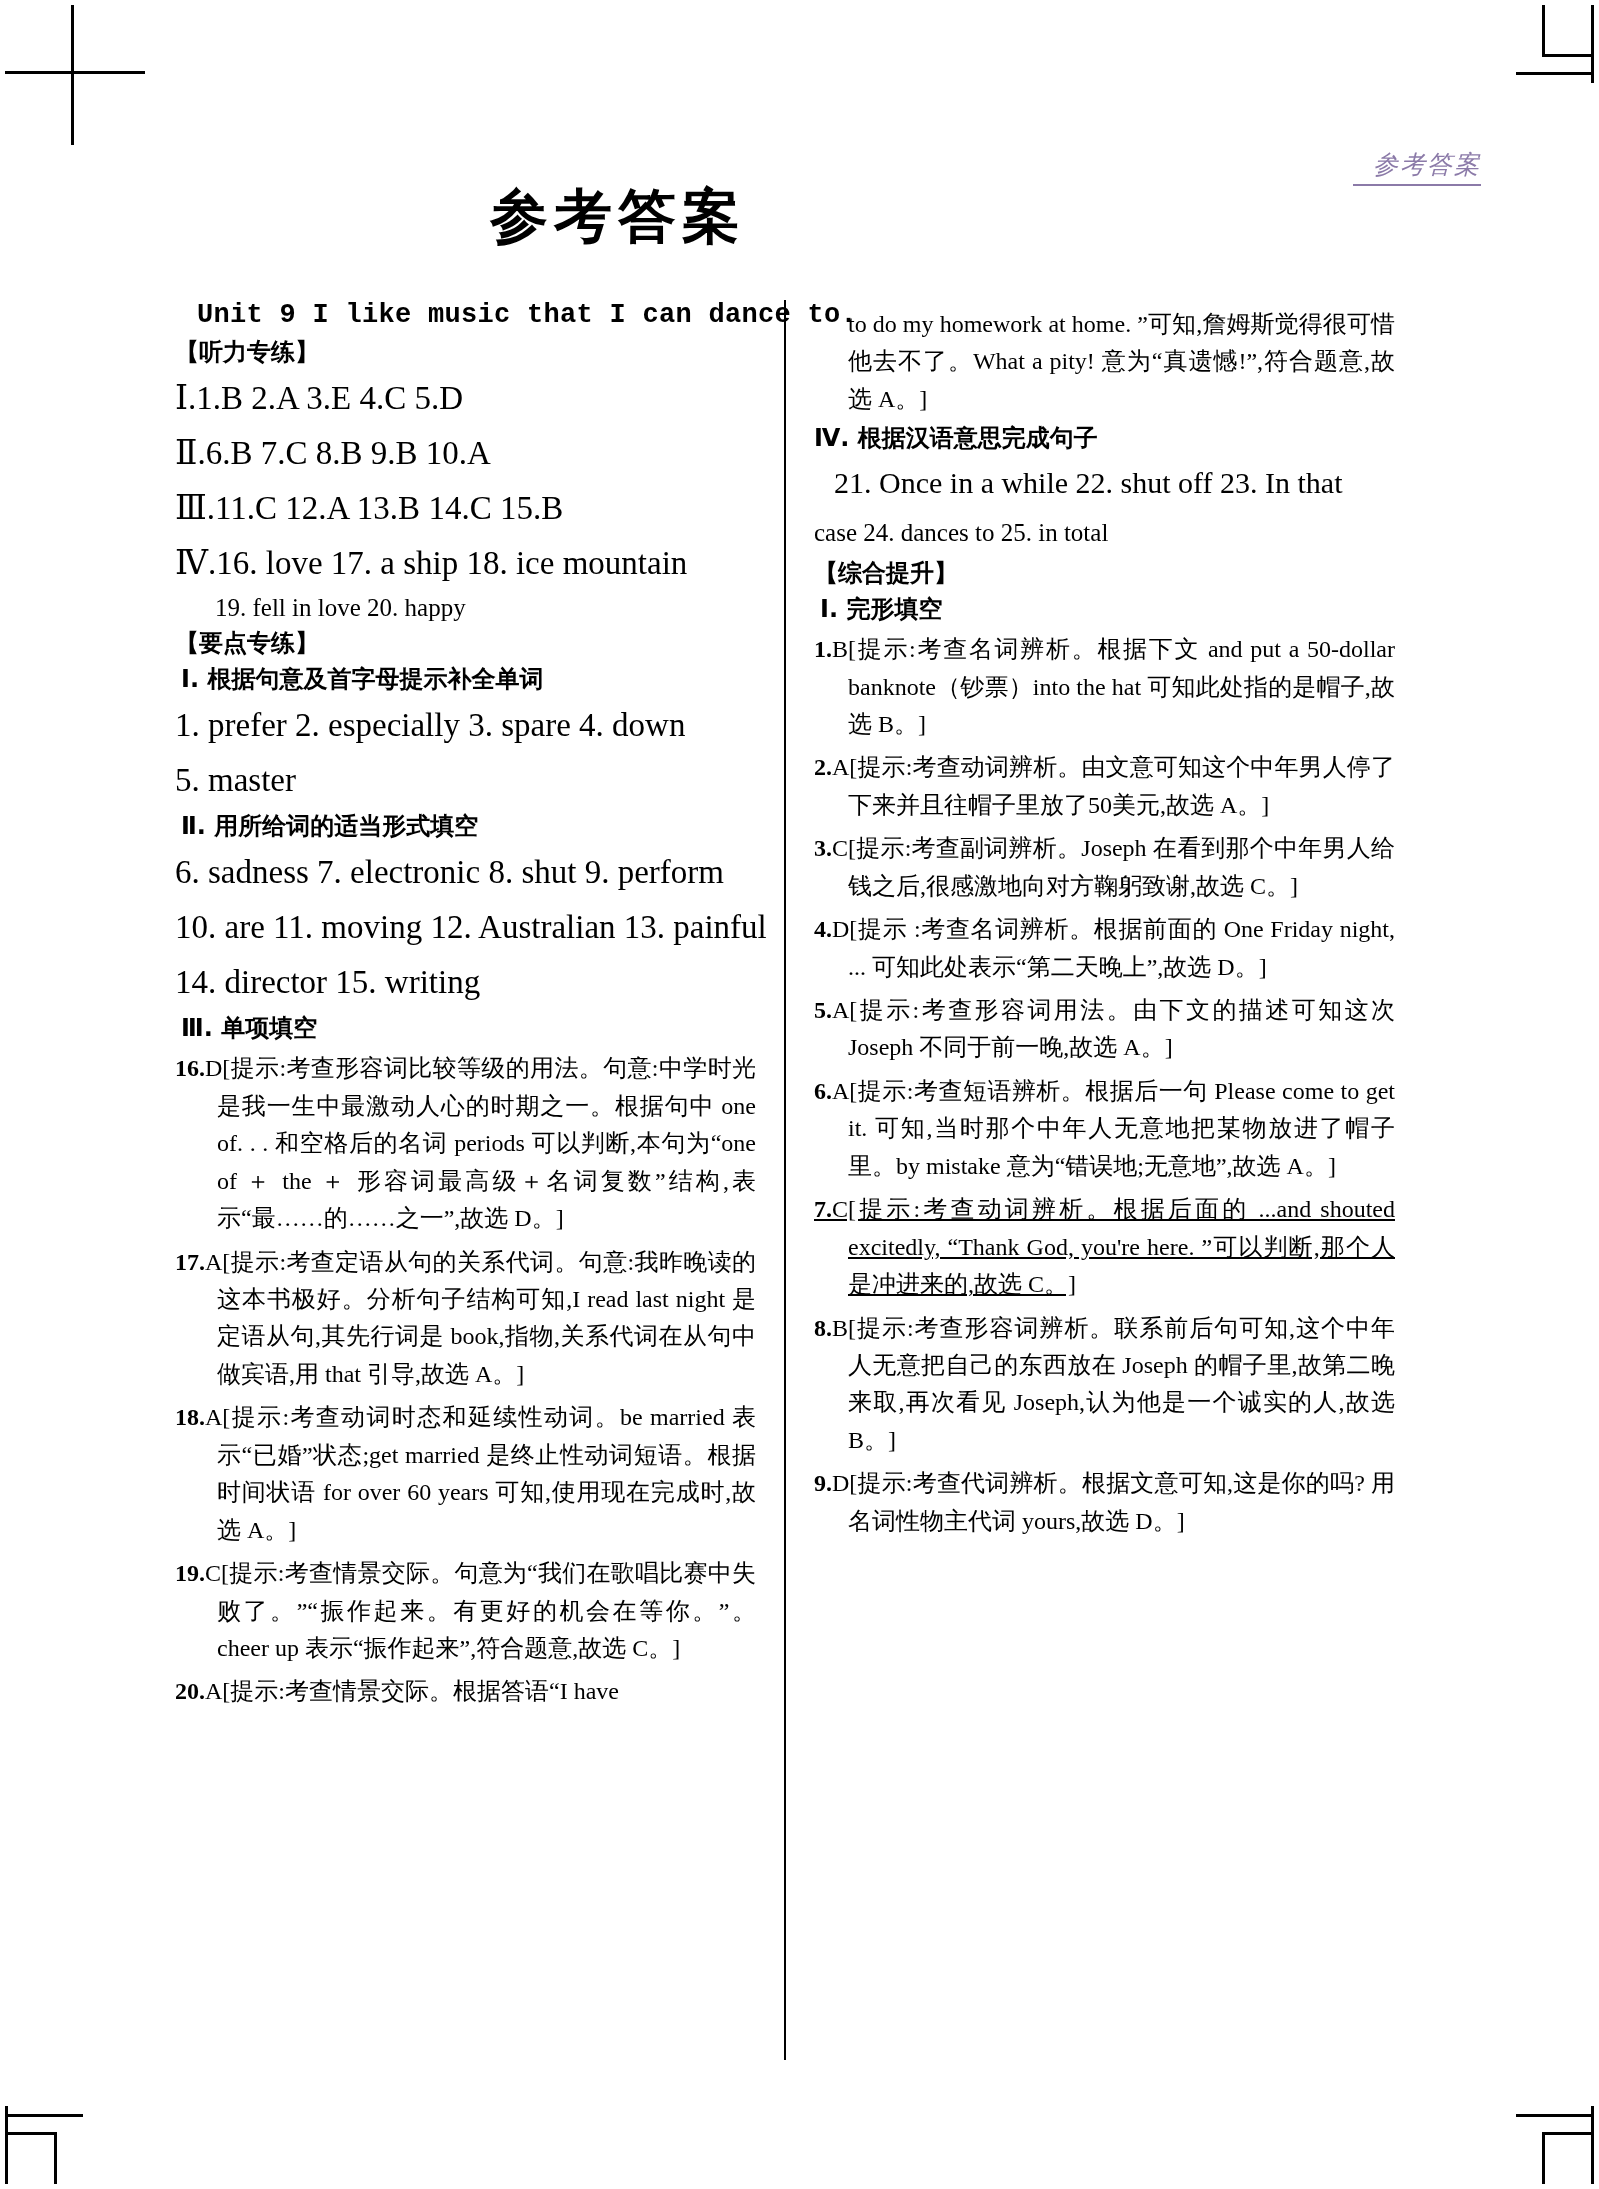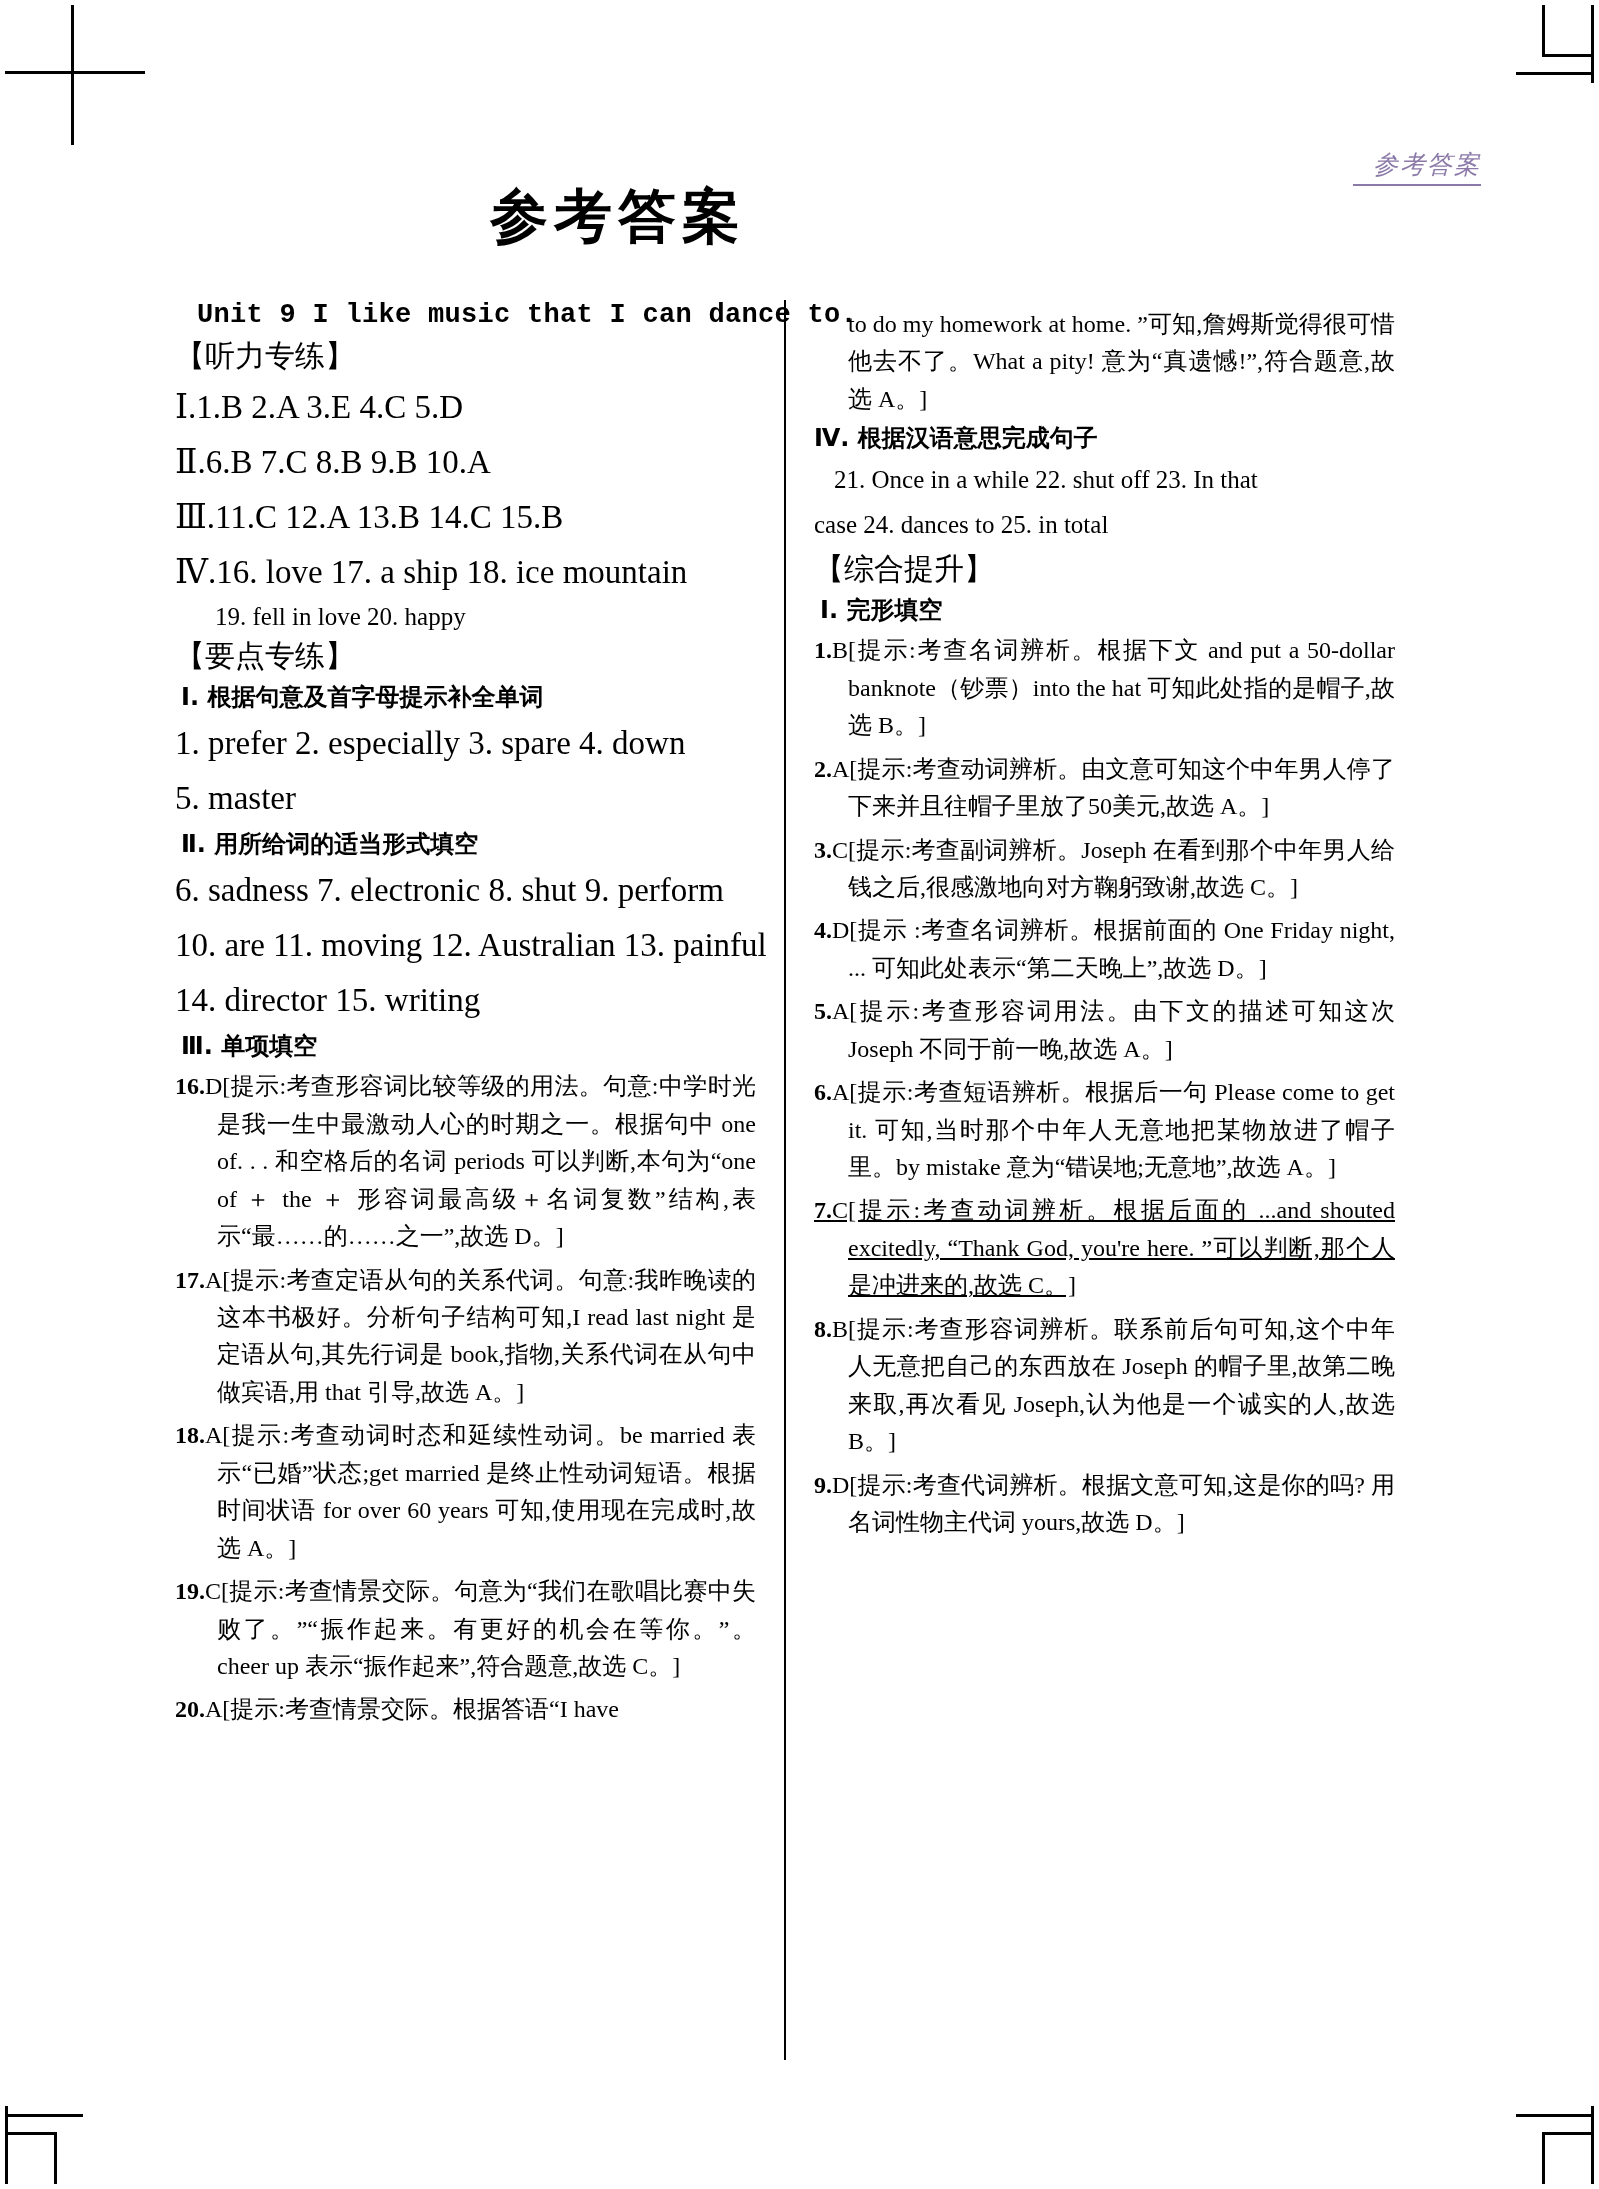--- a/index.html
+++ b/index.html
@@ -117,22 +117,22 @@
     color: #000000;
     font-family: Liberation Mono, monospace;
     font-weight: bold;
     font-size: 27px;
     margin: 0 0 6px 22px;
     white-space: nowrap;
     letter-spacing: 0.3px;
   }
   .sec-bracket {
     font-family: "DejaVu Sans", "Liberation Sans", sans-serif;
-    font-weight: normal;
-    font-size: 30px;
+    font-weight: bold;
+    font-size: 24px;
     margin: 5px 0 2px 0;
     letter-spacing: 0px;
   }
   .sec-roman {
     font-family: "DejaVu Sans", "Liberation Sans", sans-serif;
     font-weight: bold;
     font-size: 24px;
     margin: 4px 0 2px 6px;
     letter-spacing: 0px;
   }
@@ -247,21 +247,21 @@
 
     </div>
 
     <div class="divider"></div>
 
     <div class="col col-right">
 
       <div class="para">to do my homework at home. ”可知,詹姆斯觉得很可惜他去不了。What a pity!  意为“真遗憾!”,符合题意,故选 A。]</div>
 
       <div class="sec-roman" style="margin-left:-34px;">Ⅳ. 根据汉语意思完成句子</div>
-      <div class="para" style="margin-left:-14px;white-space:nowrap;font-size:25px;">21. Once in a while    22. shut off    23. In that</div>
+      <div class="para" style="margin-left:-14px;white-space:nowrap;font-size:30px;">21. Once in a while    22. shut off    23. In that</div>
       <div class="para" style="margin-left:-34px;white-space:nowrap;font-size:25px;">case   24. dances to   25. in total</div>
 
       <div class="sec-bracket" style="margin-left:-34px;">【综合提升】</div>
       <div class="sec-roman" style="margin-left:-28px;">Ⅰ. 完形填空</div>
 
       <div class="para hang2" style="margin-left:-34px;">
         <span class="num">1.</span><span>B[提示:考查名词辨析。根据下文 and put a 50-dollar banknote（钞票）into the hat 可知此处指的是帽子,故选 B。]</span>
       </div>
       <div class="para hang2" style="margin-left:-34px;">
         <span class="num">2.</span><span>A[提示:考查动词辨析。由文意可知这个中年男人停了下来并且往帽子里放了50美元,故选 A。]</span>

